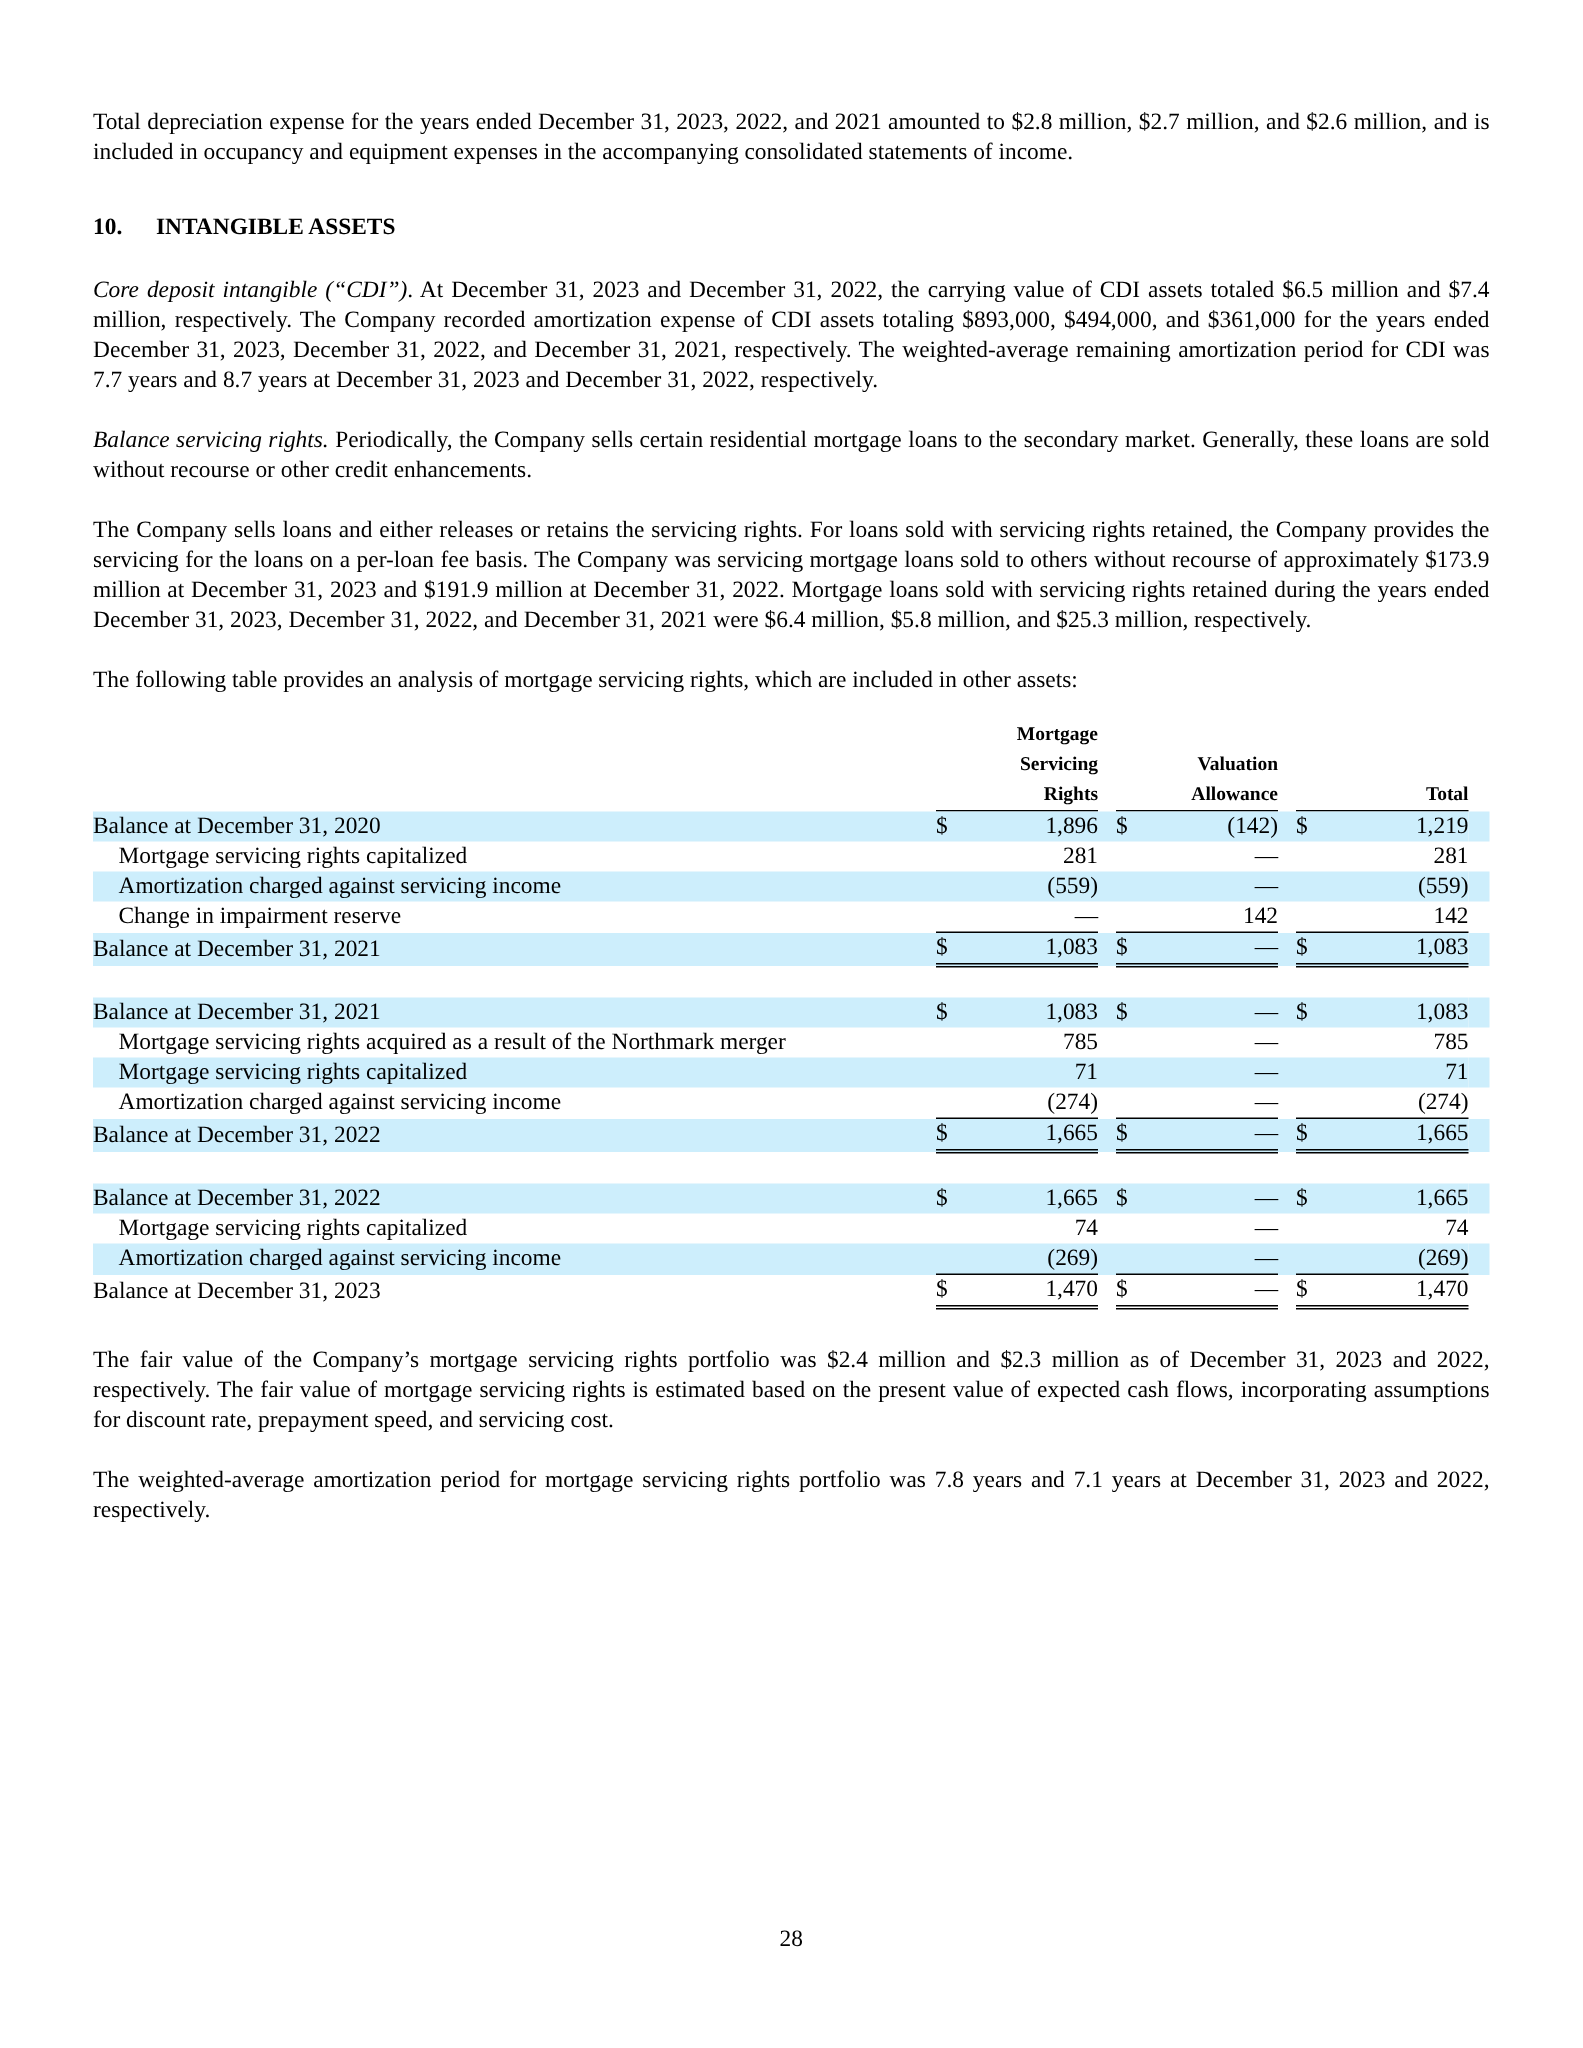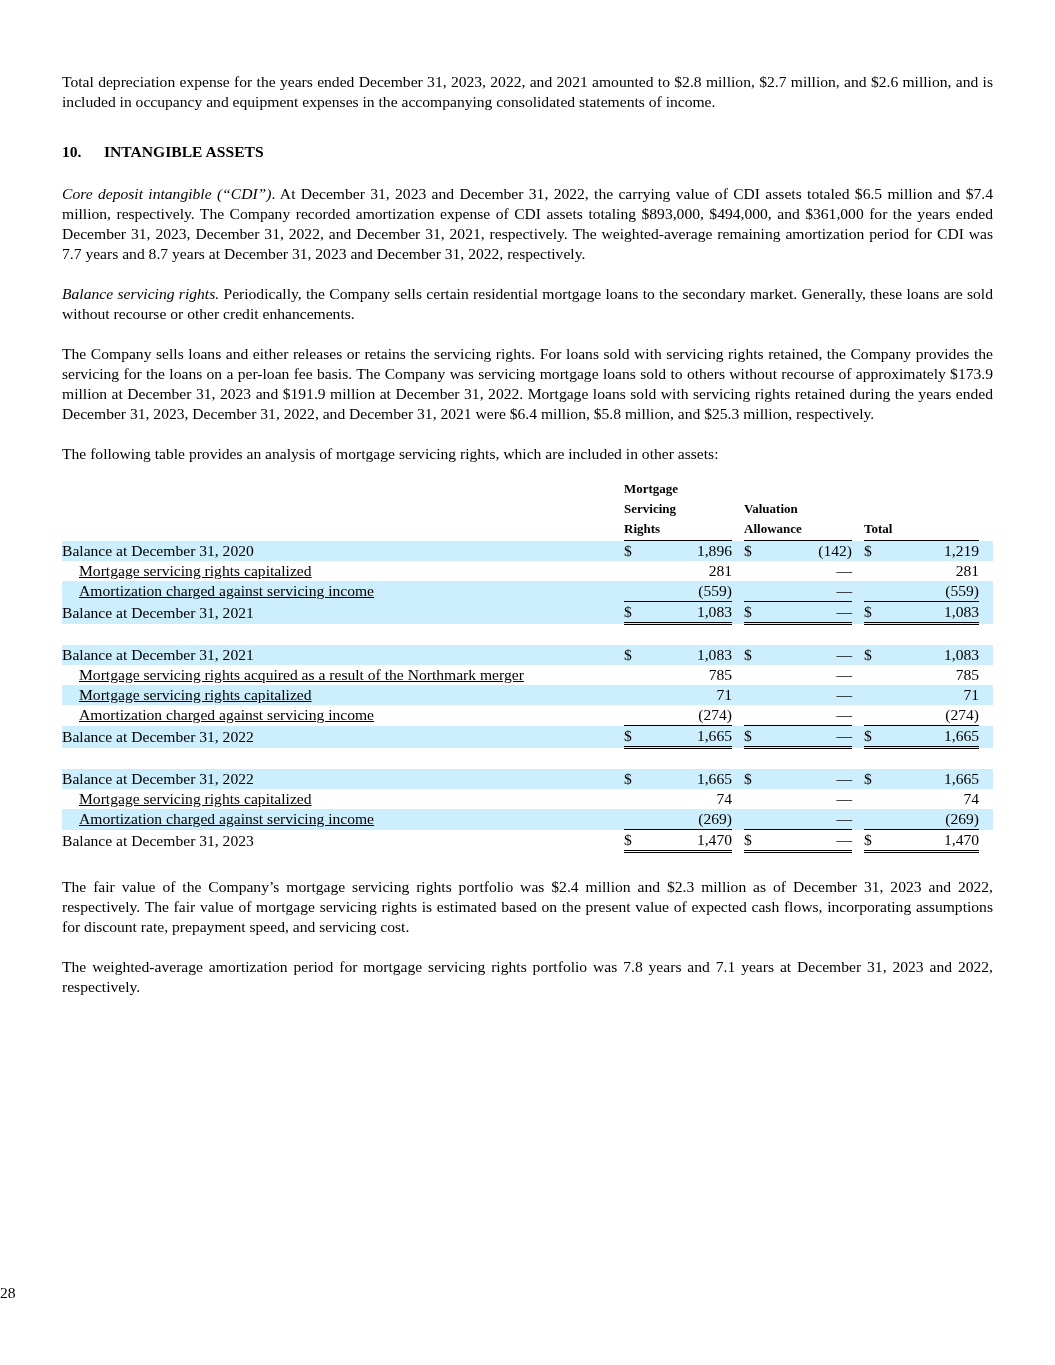--- a/index.html
+++ b/index.html
@@ -12,28 +12,28 @@
   p { margin: 0; line-height: 20px; text-align: justify; }
   .p-gap { height: 20px; }
   h2 { font-size: 15.6px; font-weight: bold; margin: 0; line-height: 20px; }
   h2 .num { display: inline-block; width: 42px; }
   .lead { font-weight: normal; font-style: italic; }
 
   table.msr { border-collapse: collapse; width: 931px; table-layout: fixed; margin-top: 15px; }
   table.msr td { padding: 0; height: 20px; line-height: 20px; white-space: nowrap; }
   .c-val { text-align: right; }
   tr.hl td { background: #cdeefc; }
-  .indent { padding-left: 17px !important; text-decoration: underline; }
-  .hdr td { font-weight: bold; font-size: 13px; line-height: 14px; height: auto; text-align: left; vertical-align: bottom; }
+  .indent { padding-left: 17px !important; }
+  .hdr td { font-weight: bold; font-size: 13px; line-height: 14px; height: auto; text-align: right; vertical-align: bottom; }
   .hdr .ul { border-bottom: 1px solid #000; padding-bottom: 1px; }
   .sub td { font-weight: bold; font-size: 13px; text-align: center; height: 20px; }
   .bt { border-top: 1px solid #000; }
   .dbl { border-bottom: 3px double #000; }
   .spacer td { height: 27px; }
-  .pageno { position: absolute; top: 1284px; left: 0; width: 1055px; text-align: left; font-size: 15.6px; }
+  .pageno { position: absolute; top: 1284px; left: 0; width: 1055px; text-align: center; font-size: 15.6px; }
 </style>
 </head>
 <body>
 
 <div class="page">
   <p>Total depreciation expense for the years ended December 31, 2023, 2022, and 2021 amounted to $2.8 million, $2.7 million, and $2.6 million, and is included in occupancy and equipment expenses in the accompanying consolidated statements of income.</p>
   <div class="p-gap" style="height:30px"></div>
   <h2><span class="num">10.</span><span>INTANGIBLE ASSETS</span></h2>
   <div class="p-gap" style="height:22px"></div>
   <p><span class="lead">Core deposit intangible (“CDI”)</span><span>. At December 31, 2023 and December 31, 2022, the carrying value of CDI assets totaled $6.5 million and $7.4 million, respectively. The Company recorded amortization expense of CDI assets totaling $893,000, $494,000, and $361,000 for the years ended December 31, 2023, December 31, 2022, and December 31, 2021, respectively. The weighted-average remaining amortization period for CDI was 7.7 years and 8.7 years at December 31, 2023 and December 31, 2022, respectively.</span></p>
@@ -103,20 +103,32 @@
           <td></td>
           <td class="c-val">(559)</td>
           <td></td>
       <td></td>
           <td class="c-val">—</td>
           <td></td>
       <td></td>
           <td class="c-val">(559)</td>
           <td></td>
     </tr>
+    <tr>
+      <td class="indent">Change in impairment reserve</td>
+          <td></td>
+          <td class="c-val">—</td>
+          <td></td>
+      <td></td>
+          <td class="c-val">142</td>
+          <td></td>
+      <td></td>
+          <td class="c-val">142</td>
+          <td></td>
+    </tr>
     <tr class="hl">
       <td>Balance at December 31, 2021</td>
       <td class="bt dbl">$</td>
           <td class="c-val bt dbl">1,083</td>
           <td></td>
       <td class="bt dbl">$</td>
           <td class="c-val bt dbl">—</td>
           <td></td>
       <td class="bt dbl">$</td>
           <td class="c-val bt dbl">1,083</td>

